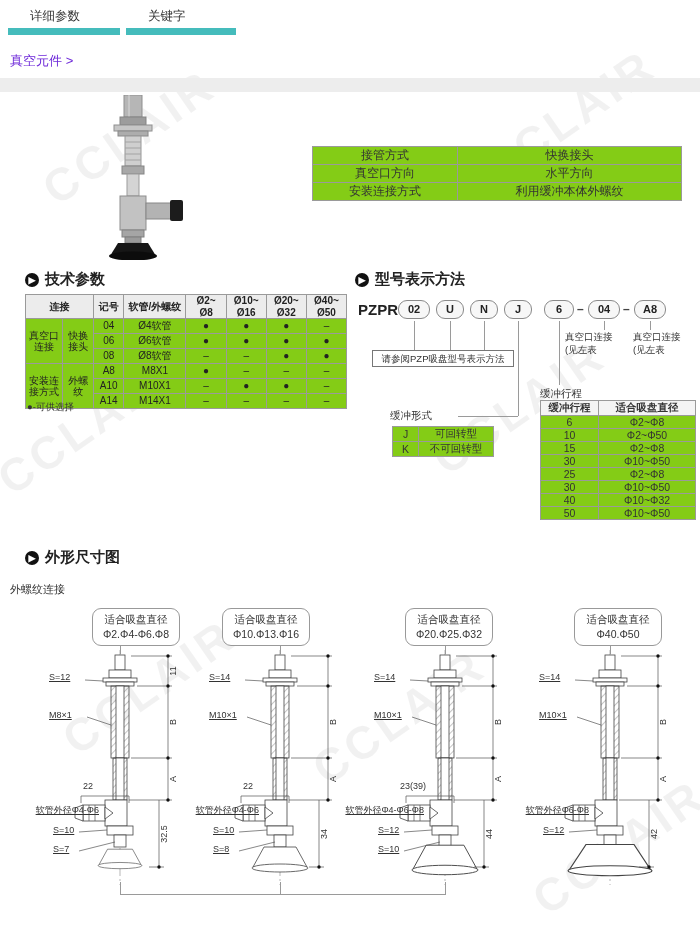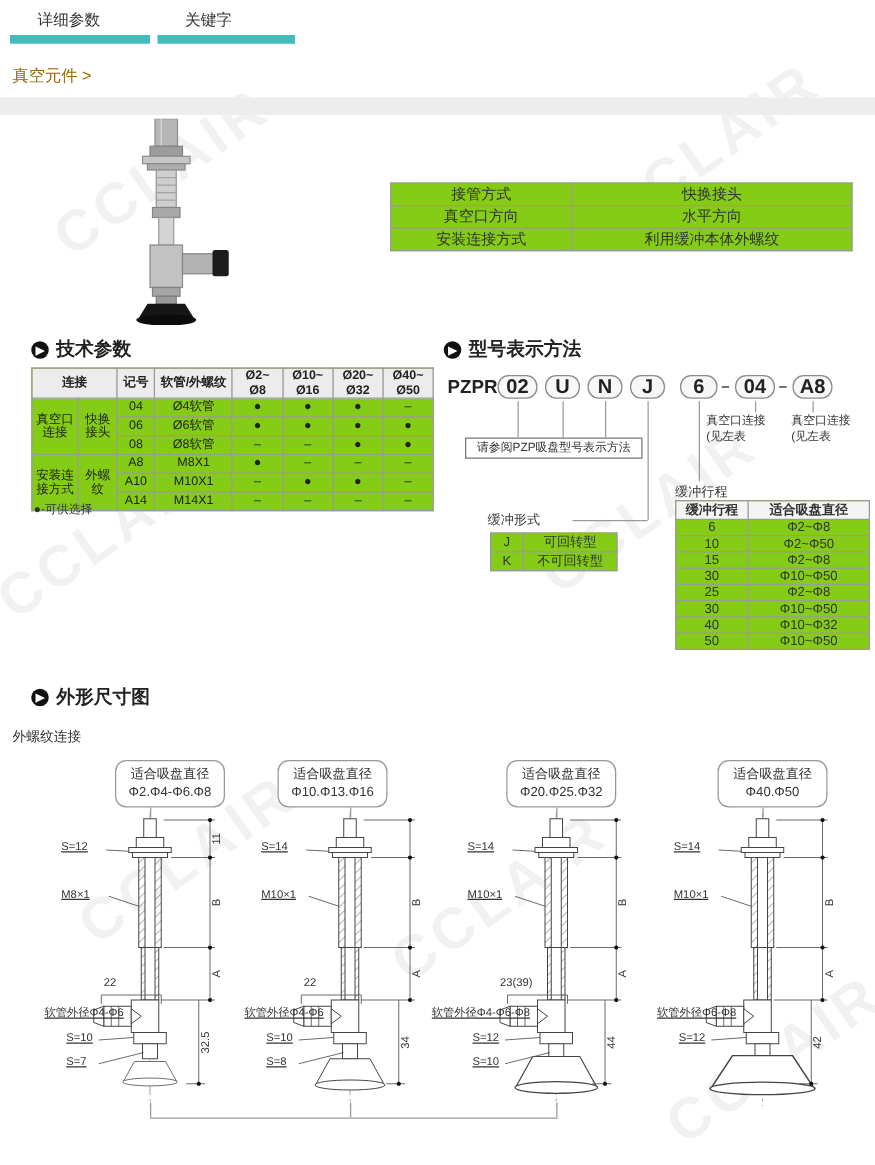--- a/index.html
+++ b/index.html
@@ -7,21 +7,21 @@
   body { position:relative; background:#fff; font-family:"Liberation Sans",sans-serif; color:#222; overflow:hidden; }
   .abs { position:absolute; }
   .wm { position:absolute; font-size:46px; font-weight:bold; color:rgba(0,0,0,0.055); transform:rotate(-35deg); letter-spacing:4px; pointer-events:none; z-index:0; }
   .layer { position:absolute; left:0; top:0; width:700px; height:932px; z-index:1; }
 
   
   .tab-label { position:absolute; font-size:12.5px; color:#333; }
   .tab-bar { position:absolute; height:7px; background:#45bcbc; }
 
   
-  .crumb { position:absolute; font-size:13px; color:#a16207; }
+  .crumb { position:absolute; font-size:13px; color:#6d28d9; }
   .title { position:absolute; font-size:21px; font-weight:bold; color:#111; letter-spacing:0.5px; }
   .grayband { position:absolute; left:0; top:78px; width:700px; height:14px; background:#ededed; }
 
   
   .sec-hdr { position:absolute; font-size:15px; font-weight:bold; color:#222; display:flex; align-items:center; }
   .sec-icon { display:inline-block; width:14px; height:14px; background:#111; border-radius:50%; color:#fff; font-size:9px; line-height:14px; text-align:center; margin-right:6px; }
 
   
   table { border-collapse:collapse; background:#84cc16; }
   td,th { border:1px solid #9a9a9a; text-align:center; vertical-align:middle; padding:0 2px; }
@@ -32,21 +32,21 @@
 
   .tech-table { position:absolute; left:25px; top:294px; width:322px; font-size:10px; line-height:1.15; }
   .tech-table th { background:#ececec; font-weight:bold; height:17px; }
   .tech-table td { height:15px; }
   .tech-table .grp { font-size:10px; }
 
   .tech-foot { position:absolute; left:27px; top:401px; font-size:9.5px; color:#333;text-align:center; }
 
   
   .model-prefix { position:absolute; font-size:15px; font-weight:bold; }
-  .mbox { position:absolute; height:19px; border:1.5px solid #8a8a8a; border-radius:9px; background:#f7f7f7; font-size:16px; font-weight:bold; text-align:center; line-height:17px; }
+  .mbox { position:absolute; height:19px; border:1.5px solid #8a8a8a; border-radius:9px; background:#f7f7f7; font-size:11px; font-weight:bold; text-align:center; line-height:17px; }
   .mdash { position:absolute; font-size:12px; font-weight:bold; color:#444; }
   .vline { position:absolute; width:1px; background:#9a9a9a; }
   .hline { position:absolute; height:1px; background:#9a9a9a; }
   .note-box { position:absolute; left:372px; top:350px; width:142px; height:17px; border:1px solid #777; font-size:9.5px; text-align:center; line-height:16px; color:#333; background:#fff; }
   .vac-label { position:absolute; width:66px; font-size:9.5px; color:#333; line-height:1.35; }
   .small-label { position:absolute; font-size:10.5px; color:#333; }
 
   .stroke-table { position:absolute; left:540px; top:400px; width:156px; font-size:10.5px; color:#333; }
   .stroke-table th { background:#f4f4f4; font-weight:bold; height:14px; }
   .stroke-table td { height:13px; }

